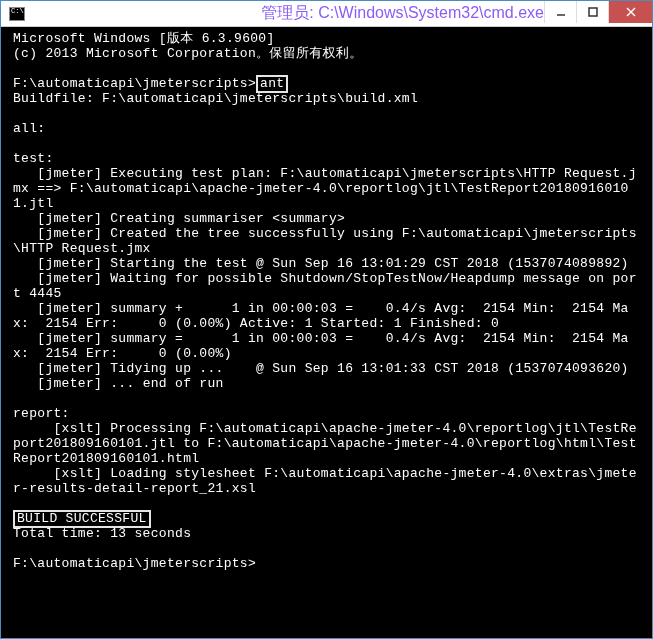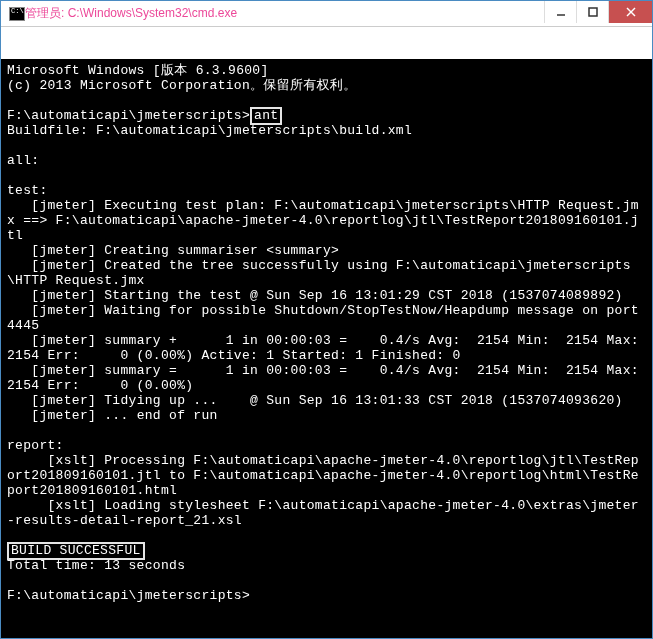--- a/index.html
+++ b/index.html
@@ -40,24 +40,24 @@
       align-items: flex-start;
       padding-left: 1px;
     }
     .titlebar-icon-text {
       color: #fff;
       font-size: 7px;
       line-height: 7px;
     }
     .titlebar-title {
       flex: 1;
-      text-align: left;
+      text-align: right;
       font-family: 'Microsoft YaHei', SimSun, sans-serif;
-      font-size: 12px;
-      color: #ec4899;
+      font-size: 16px;
+      color: #8b5cf6;
     }
     .titlebar-buttons {
       display: flex;
       height: 100%;
     }
     .titlebar-btn {
       width: 32px;
       height: 22px;
       display: flex;
       align-items: center;
@@ -69,29 +69,28 @@
     }
     .titlebar-btn.close {
       background: #c75050;
       color: #fff;
       width: 44px;
     }
     .terminal {
       flex: 1;
       background: #000;
       color: #fff;
-      padding: 4px 6px;
+      padding: 4px 12px;
       font-family: 'NSimSun', Consolas, 'Courier New', monospace;
       font-size: 13px;
       line-height: 15px;
       white-space: pre-wrap;
       word-break: break-all;
       overflow: hidden;
       letter-spacing: 0.3px;
-      margin-top: 32px;
     }
     .highlight-red {
       border: 2px solid #e5e5e5;
       display: inline-block;
       padding: 0 2px;
       margin: -2px 0;
       line-height: 14px;
     }
     .line {
       min-height: 15px;

